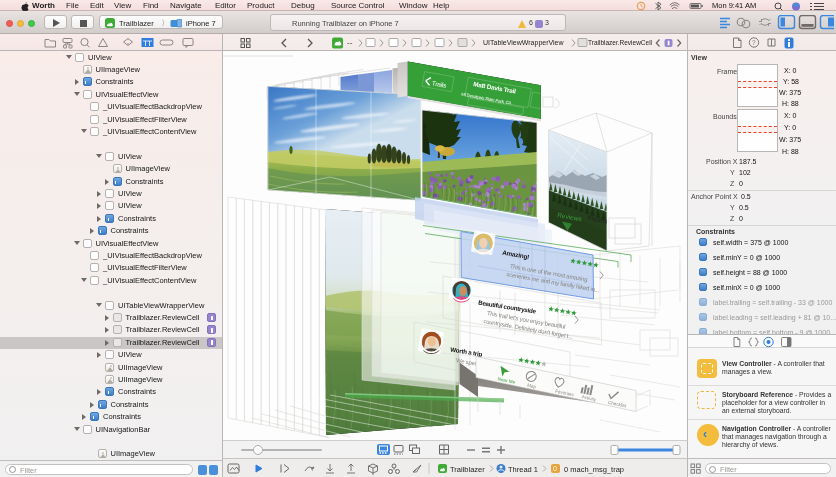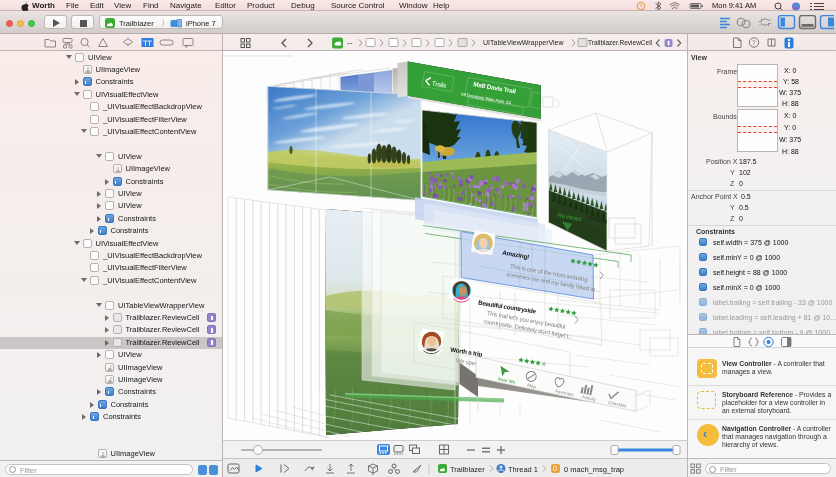--- a/index.html
+++ b/index.html
@@ -127,20 +127,27 @@
     <svg style="position:absolute;left:5px;top:2px" width="10" height="10" viewBox="0 0 10 10">
           <path d="M2 7 q1.8 -3 3 -1.2 q1.2 -2.2 2.6 0.4 q0.9 1.8 -0.8 2 h-3.6 q-1.7 0 -1.2 -1.2" fill="#fff"></path>
         </svg>
     <span style="position:absolute;left:19px;top:2.5px;color:#222">Trailblazer</span>
     <span style="position:absolute;left:62px;top:2px;color:#999">〉</span>
     <svg style="position:absolute;left:70px;top:3px" width="12" height="9" viewBox="0 0 12 9">
           <rect x="0.5" y="1" width="9" height="7" rx="1.5" fill="#3f8fd9"></rect>
           <rect x="7" y="0" width="5" height="8" rx="1" fill="#7ab3e8" stroke="#3f79b5" stroke-width="0.6"></rect>
         </svg>
     <span style="position:absolute;left:86px;top:2.5px;color:#222">iPhone 7</span>
+  </div>
+  <div class="statusbox">
+    <span style="position:absolute;left:21px;top:3.5px">Running Trailblazer on iPhone 7</span>
+    <div style="position:absolute;left:247px;top:5px;width:0;height:0;border-left:4.5px solid transparent;border-right:4.5px solid transparent;border-bottom:8px solid #f0b93c;"></div>
+    <span style="position:absolute;left:258px;top:4px;font-size:7px;color:#333">6</span>
+    <div style="position:absolute;left:264px;top:4.5px;width:8px;height:8px;border-radius:2px;background:#9585ce;"></div>
+    <span style="position:absolute;left:274px;top:4px;font-size:7px;color:#333">3</span>
   </div>
   <svg style="position:absolute;left:716px;top:4px" width="118" height="15" viewBox="0 0 118 15">
     <g stroke="#3b87e0" stroke-width="1.6" fill="none">
       <path d="M4 3.5 h10 M4 6.5 h7 M4 9.5 h10 M4 12.5 h7"></path>
     </g>
     <g stroke="#8a8684" stroke-width="1.1" fill="none">
       <circle cx="25" cy="7" r="3.8"></circle>
           <circle cx="30" cy="9" r="3.8"></circle>
       <path d="M45 5.5 q4 -3.5 8 0 l1.5 -1.5 M53 8.5 q-4 3.5 -8 0 l-1.5 1.5 M45.5 4 v2.5 h-2.5 M52.5 11 v-2.5 h2.5" stroke-width="0.9"></path>
     </g>
@@ -356,20 +363,25 @@
       </div>
 <div class="trow" style="top:347.7px">
         <span class="disc discright" style="left:89.5px"></span>
         <span class="ticon cons" style="left:97.5px"></span>
         <span class="tlabel" style="left:110.5px">Constraints</span>
       </div>
 <div class="trow" style="top:360.1px">
         <span class="disc discright" style="left:82.0px"></span>
         <span class="ticon cons" style="left:90.0px"></span>
         <span class="tlabel" style="left:103.0px">Constraints</span>
+      </div>
+<div class="trow" style="top:372.5px">
+        <span class="disc discdown" style="left:73.5px"></span>
+        <span class="ticon view" style="left:82.5px"></span>
+        <span class="tlabel" style="left:95.5px">UINavigationBar</span>
       </div>
 <div class="trow" style="top:397.3px">
         <span class="ticon img" style="left:97.5px"></span>
         <span class="tlabel" style="left:110.5px">UIImageView</span>
       </div>
     </div>
 <div class="sfilter">
   <div style="position:absolute;left:5px;top:3px;width:188px;height:11px;background:#fff;border:1px solid #c5c2c1;border-radius:5.5px;">
     <span style="position:absolute;left:3px;top:1px;width:7px;height:7px;border:1px solid #9a9795;border-radius:50%;"></span>
     <span style="position:absolute;left:14px;top:0.5px;font-size:7.5px;color:#9a9795;">Filter</span>

